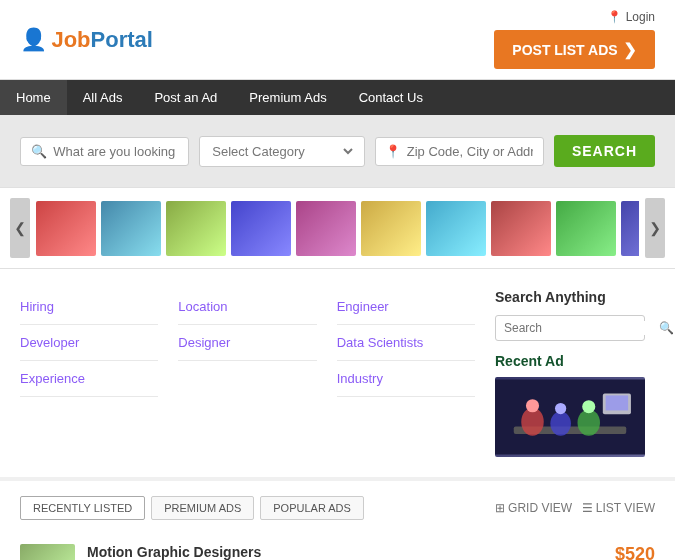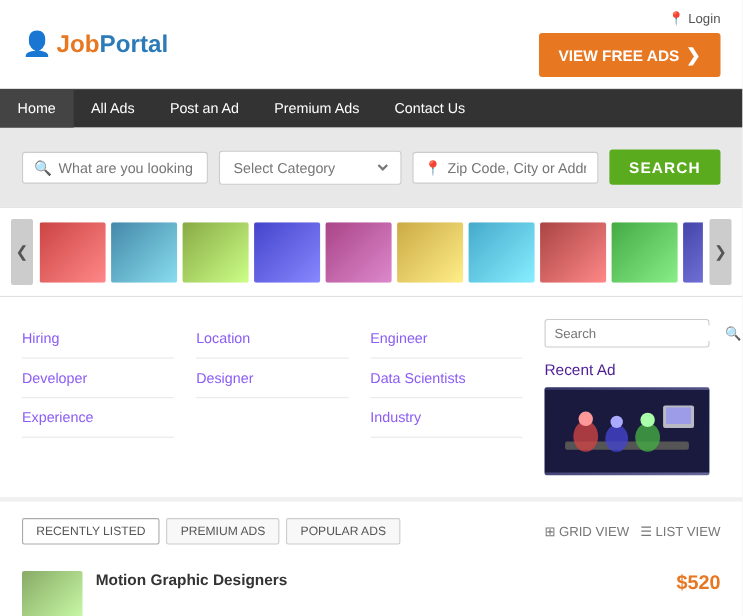--- a/index.html
+++ b/index.html
@@ -54,21 +54,21 @@
 
     
     .categories-section { background: #fff; padding: 20px; display: flex; gap: 0; }
     .cat-col { flex: 1; padding: 0 10px; }
     .cat-col:first-child { padding-left: 0; }
     .cat-item { padding: 10px 0; border-bottom: 1px solid #e8e8e8; color: #8b5cf6; font-size: 13px; cursor: pointer; }
     .cat-col-right { min-width: 170px; }
     .search-anything-title { font-size: 14px; font-weight: bold; color: #333; margin-bottom: 10px; }
     .search-anything-input { display: flex; align-items: center; background: #fff; border: 1px solid #ccc; border-radius: 3px; padding: 5px 8px; }
     .search-anything-input input { border: none; outline: none; flex: 1; font-size: 12px; }
-    .recent-ad-title { font-size: 14px; font-weight: normal; color: #4c1d95; margin: 12px 0 8px; }
+    .recent-ad-title { font-size: 14px; font-weight: bold; color: #14532d; margin: 12px 0 8px; }
     .recent-ad-img { width: 100%; height: 80px; background: linear-gradient(135deg, #336, #669); border-radius: 2px; position: relative; overflow: hidden; }
 
     
     .ads-section { background: #fff; padding: 15px 20px; border-top: 4px solid #f0f0f0; }
     .ads-tabs { display: flex; align-items: center; justify-content: space-between; margin-bottom: 12px; }
     .ads-tab-left { display: flex; gap: 6px; }
     .ads-tab-btn { padding: 5px 12px; border: 1px solid #ccc; background: #f8f8f8; font-size: 11px; cursor: pointer; border-radius: 2px; color: #555; }
     .ads-tab-btn.active { background: #fff; border-color: #aaa; }
     .ads-view-right { display: flex; gap: 10px; font-size: 12px; color: #777; }
     .view-option { cursor: pointer; display: flex; align-items: center; gap: 3px; }
@@ -93,21 +93,21 @@
     <span class="logo-text">
       <span class="job">Job</span><span class="portal">Portal</span>
     </span>
   </div>
   <div class="header-right">
     <div class="login-link">
       <span>📍</span>
       <span>Login</span>
     </div>
     <button class="post-free-btn">
-      <span>VIEW FREE ADS</span>
+      <span>POST LIST ADS</span>
       <span class="arrow">❯</span>
     </button>
   </div>
 </div>
 
 <nav>
   <a href="#" class="active">Home</a>
   <a href="#">All Ads</a>
   <a href="#">Post an Ad</a>
   <a href="#">Premium Ads</a>
@@ -159,20 +159,21 @@
   <div class="cat-col">
     <div class="cat-item">Location</div>
     <div class="cat-item">Designer</div>
   </div>
   <div class="cat-col">
     <div class="cat-item">Engineer</div>
     <div class="cat-item">Data Scientists</div>
     <div class="cat-item">Industry</div>
   </div>
   <div class="cat-col cat-col-right">
+    <div class="search-anything-title">Search Anything</div>
     <div class="search-anything-input">
       <input type="text" style="font-size: 12px; border: none; outline: none; flex: 1 1 0%;" placeholder="Search">
       <span style="color:#aaa;font-size:12px;">🔍</span>
     </div>
     <div class="recent-ad-title">Recent Ad</div>
     <div class="recent-ad-img">
       <svg class="people-svg" viewBox="0 0 160 80">
         <rect width="160" height="80" fill="#1a1a3e"></rect>
 
         <rect x="20" y="50" width="120" height="8" rx="2" fill="#555"></rect>

